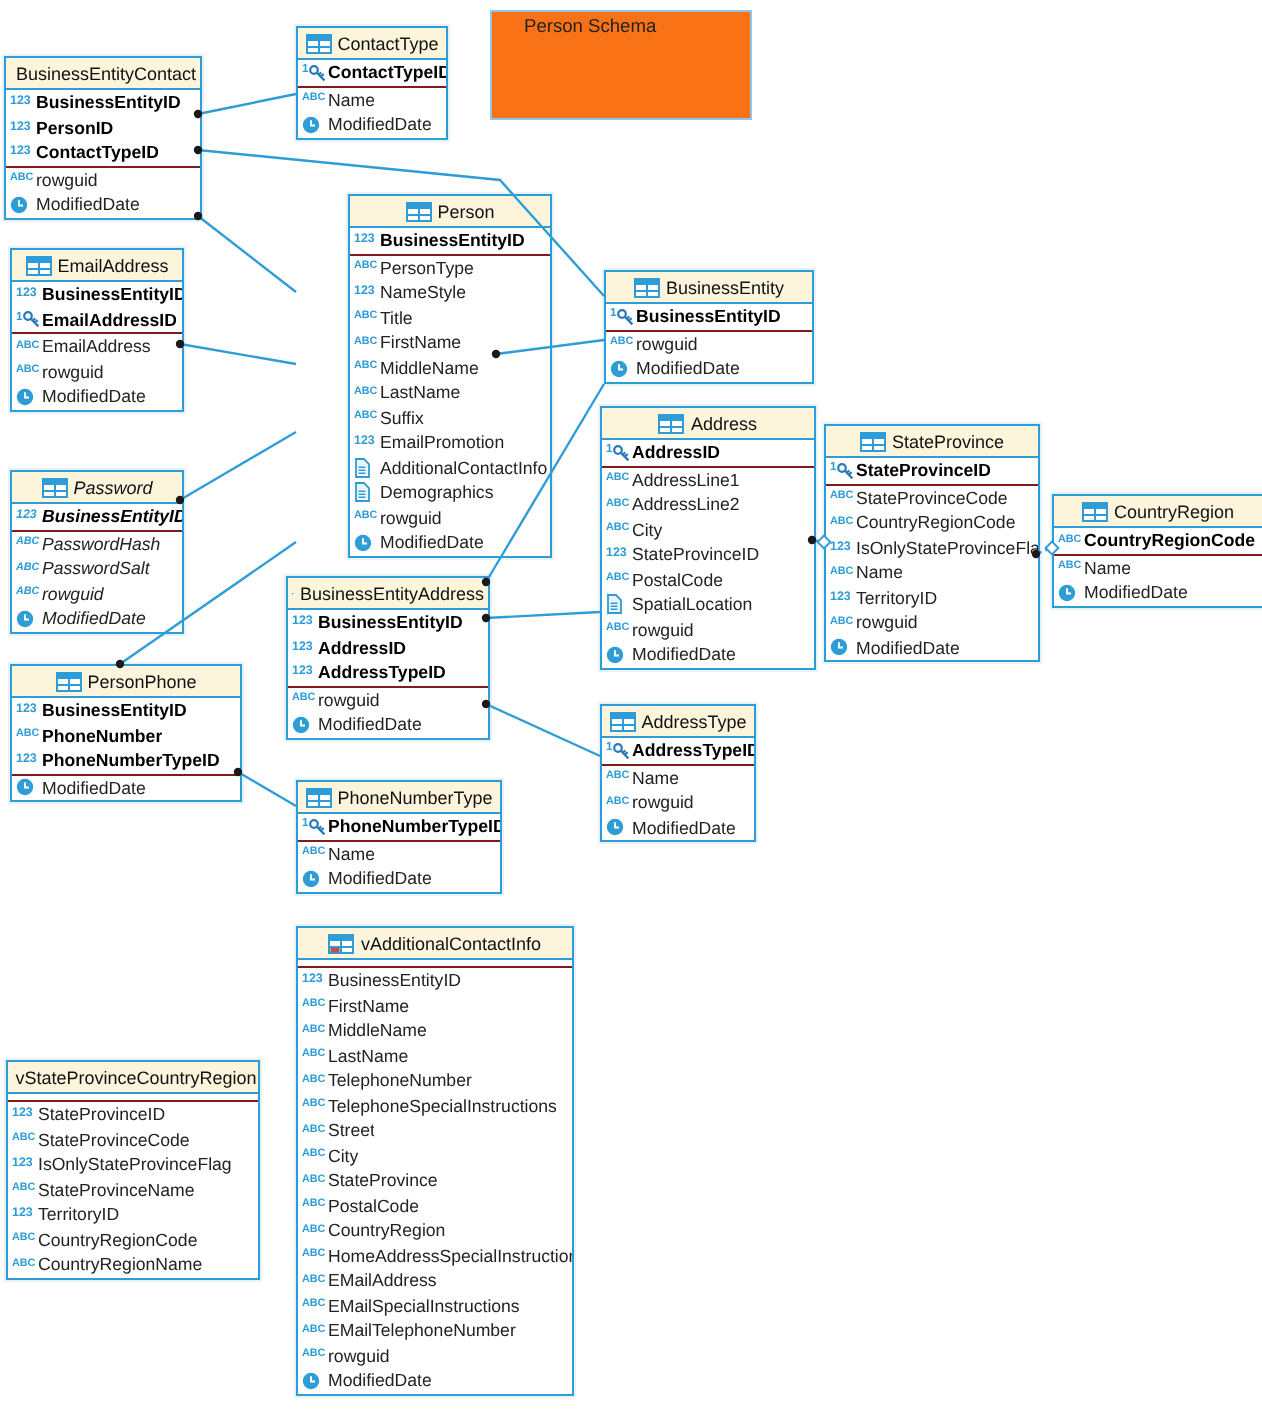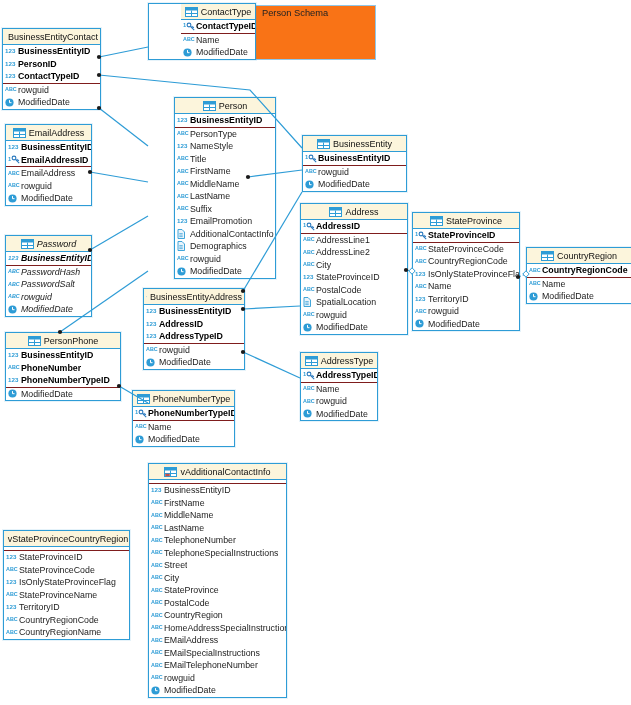--- a/index.html
+++ b/index.html
@@ -110,21 +110,21 @@
             <span class="ticon">
               <svg width="9" height="9" viewBox="0 0 9 9">
                 <circle cx="4.5" cy="4.5" r="4.1" fill="#2E9CD6"></circle>
                 <path d="M4.5 2.1 L4.5 4.7 L6.5 4.7" fill="none" stroke="#fff" stroke-width="1"></path>
               </svg>
             </span>
             <span class="col-name">ModifiedDate</span>
           </div>
         </div>
       </div>
-      <div class="db-table" style="left: 148px; top: 3px; width: 74px; padding-left: 32px;">
+      <div class="db-table" style="left: 148px; top: 13px; width: 74px;">
         <div class="tbl-header">
           <svg width="13" height="10" viewBox="0 0 13 10">
             <rect x="0.5" y="0.5" width="12" height="9" fill="#fff" stroke="#2E9CD6"></rect>
             <rect x="0.5" y="0.5" width="12" height="3" fill="#2E9CD6"></rect>
             <line x1="6.5" y1="3.5" x2="6.5" y2="9.5" stroke="#2E9CD6"></line>
             <line x1="0.5" y1="6.5" x2="12.5" y2="6.5" stroke="#2E9CD6"></line>
           </svg>
           <span>ContactType</span>
         </div>
         <div class="pk-section">
@@ -629,21 +629,21 @@
             <span class="ticon">
               <svg width="9" height="9" viewBox="0 0 9 9">
                 <circle cx="4.5" cy="4.5" r="4.1" fill="#2E9CD6"></circle>
                 <path d="M4.5 2.1 L4.5 4.7 L6.5 4.7" fill="none" stroke="#fff" stroke-width="1"></path>
               </svg>
             </span>
             <span class="col-name">ModifiedDate</span>
           </div>
         </div>
       </div>
-      <div class="db-table" style="left: 132px; top: 390px; width: 101px;">
+      <div class="db-table" style="left: 148px; top: 390px; width: 101px;">
         <div class="tbl-header">
           <svg width="13" height="10" viewBox="0 0 13 10">
             <rect x="0.5" y="0.5" width="12" height="9" fill="#fff" stroke="#2E9CD6"></rect>
             <rect x="0.5" y="0.5" width="12" height="3" fill="#2E9CD6"></rect>
             <line x1="6.5" y1="3.5" x2="6.5" y2="9.5" stroke="#2E9CD6"></line>
             <line x1="0.5" y1="6.5" x2="12.5" y2="6.5" stroke="#2E9CD6"></line>
           </svg>
           <span>PhoneNumberType</span>
         </div>
         <div class="pk-section">

